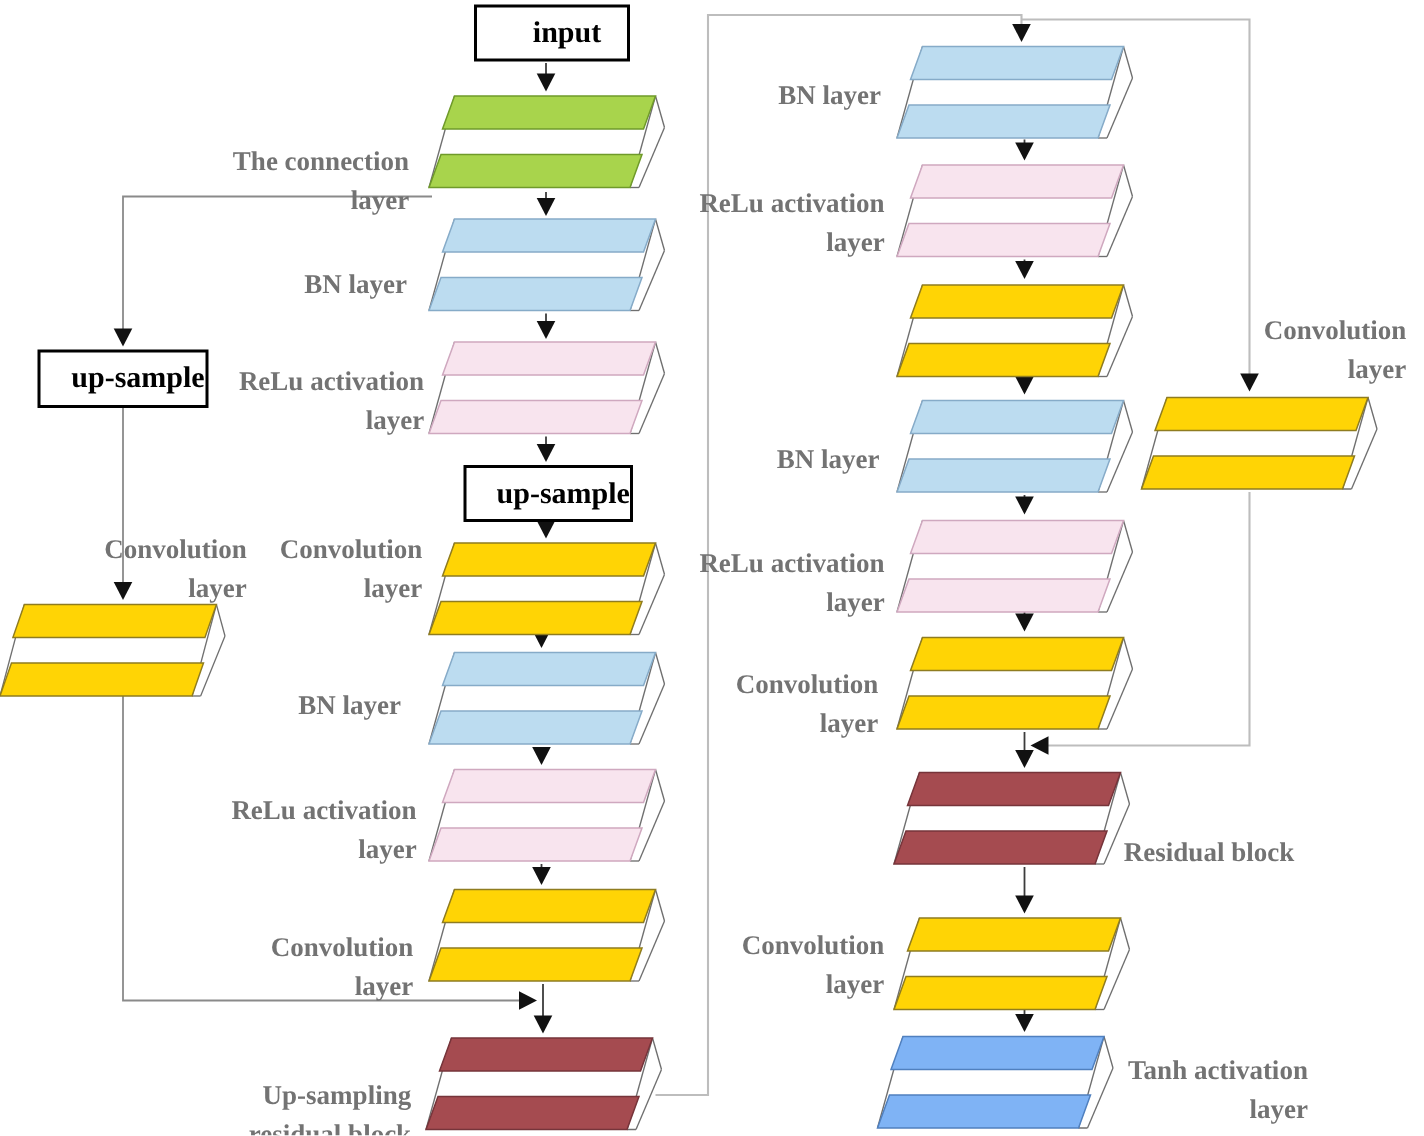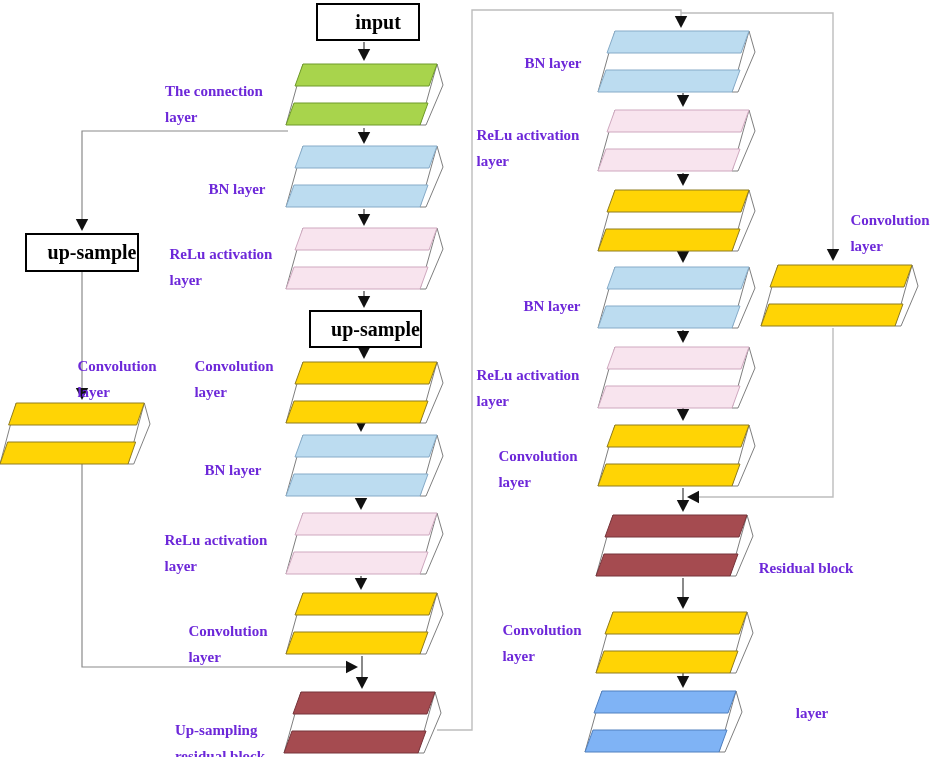--- a/index.html
+++ b/index.html
@@ -1,20 +1,20 @@
 <!DOCTYPE html>
 <html><head>
 <meta charset="utf-8">
 <style>
   html,body{margin:0;padding:0;background:#fff;}
   #canvas{position:relative;width:949px;height:757px;background:#fff;overflow:hidden;
           font-family:"Liberation Serif","DejaVu Serif",serif;}
   #net-svg{position:absolute;left:0;top:0;z-index:1;}
-  .lbl{position:absolute;transform:translateX(-50%);text-align:left;z-index:3;
-       font-weight:bold;font-size:15px;line-height:26px;white-space:nowrap;color:#6d28d9;}
+  .lbl{position:absolute;transform:translateX(-50%);text-align:right;z-index:3;
+       font-weight:bold;font-size:18px;line-height:26px;white-space:nowrap;color:#737373;}
   .nodebox{position:absolute;background:#fff;border:2.5px solid #000;z-index:4;
        display:flex;align-items:center;justify-content:center;
        font-weight:bold;font-size:20px;color:#000;box-sizing:border-box;padding-left:20px;}
 </style>
 </head>
 <body>
 
 <div id="canvas">
   <svg id="net-svg" width="949" height="757" viewBox="0 0 949 757">
       <g>
@@ -275,21 +275,21 @@
         <line x1="17" y1="1" x2="0" y2="62" stroke="#6f6f6f" stroke-width="0.9"></line>
         <line x1="151" y1="1" x2="134" y2="62" stroke="#6f6f6f" stroke-width="0.9"></line>
         <line x1="151" y1="1" x2="157" y2="22" stroke="#6f6f6f" stroke-width="0.9"></line>
         <line x1="157" y1="22" x2="140" y2="62" stroke="#6f6f6f" stroke-width="0.9"></line>
         <line x1="134" y1="62" x2="140" y2="62" stroke="#6f6f6f" stroke-width="0.9"></line>
         <polygon points="17,1 151,1 143,23 9,23" fill="#ffd405" stroke="#8f7c20" stroke-width="1"></polygon>
         <polygon points="8,40 142,40 134,62 0,62" fill="#ffd405" stroke="#8f7c20" stroke-width="1"></polygon>
       </g>
     </svg>
   <div id="overlay">
-      <div class="lbl" style="left: 214px; top: 78px;">
+      <div class="lbl" style="left: 214px; top: 94px;">
         <div>The connection</div>
         <div>layer</div>
       </div>
       <div class="lbl" style="left: 237px; top: 176px;">
         <div>BN layer</div>
       </div>
       <div class="lbl" style="left: 221px; top: 241px;">
         <div>ReLu activation</div>
         <div>layer</div>
       </div>
@@ -339,19 +339,20 @@
         <div>layer</div>
       </div>
       <div class="lbl" style="left: 806px; top: 555px;">
         <div>Residual block</div>
       </div>
       <div class="lbl" style="left: 542px; top: 617px;">
         <div>Convolution</div>
         <div>layer</div>
       </div>
       <div class="lbl" style="left: 812px; top: 700px;">
+        <div>Tanh activation</div>
         <div>layer</div>
       </div>
       <div class="nodebox" style="left: 316px; top: 3px; width: 104px; height: 38px;">input</div>
       <div class="nodebox" style="left: 25px; top: 233px; width: 114px; height: 39px;">up-sample</div>
       <div class="nodebox" style="left: 309px; top: 310px; width: 113px; height: 38px;">up-sample</div>
     </div>
 </div>
 
 </body></html>

